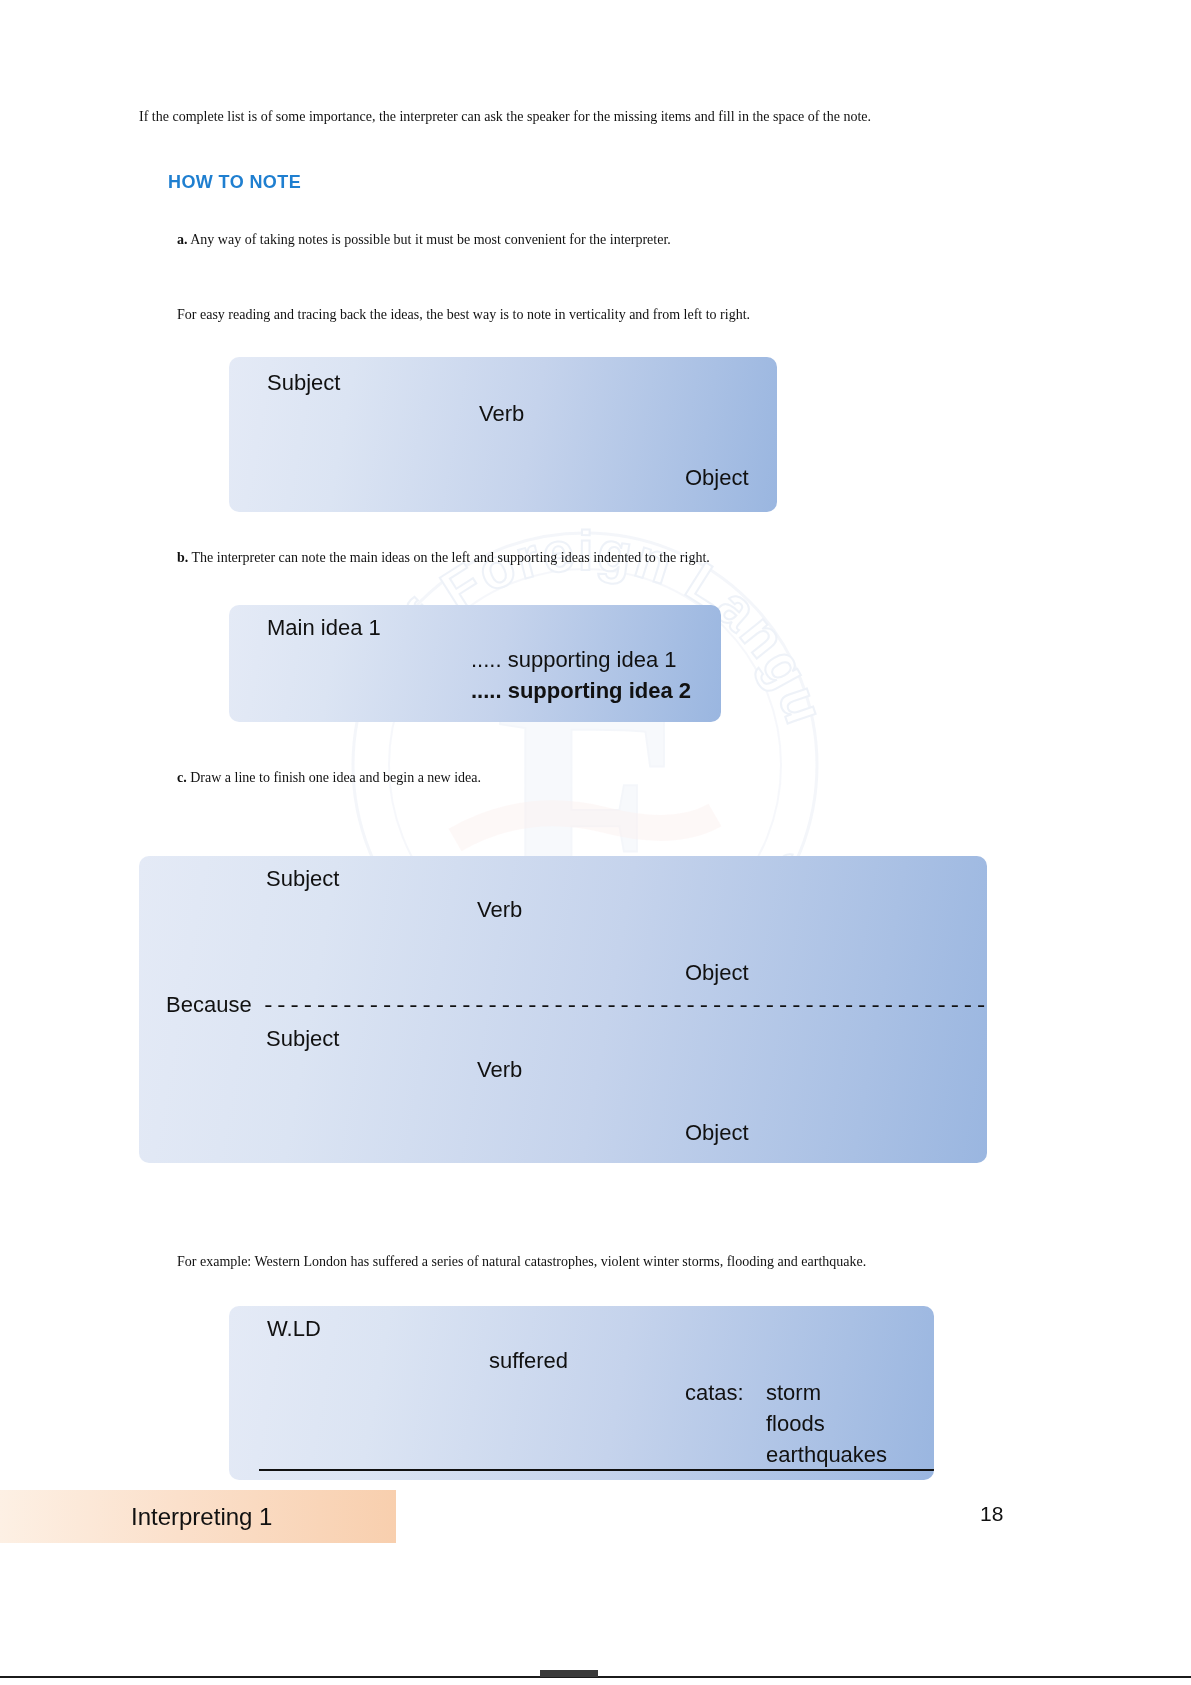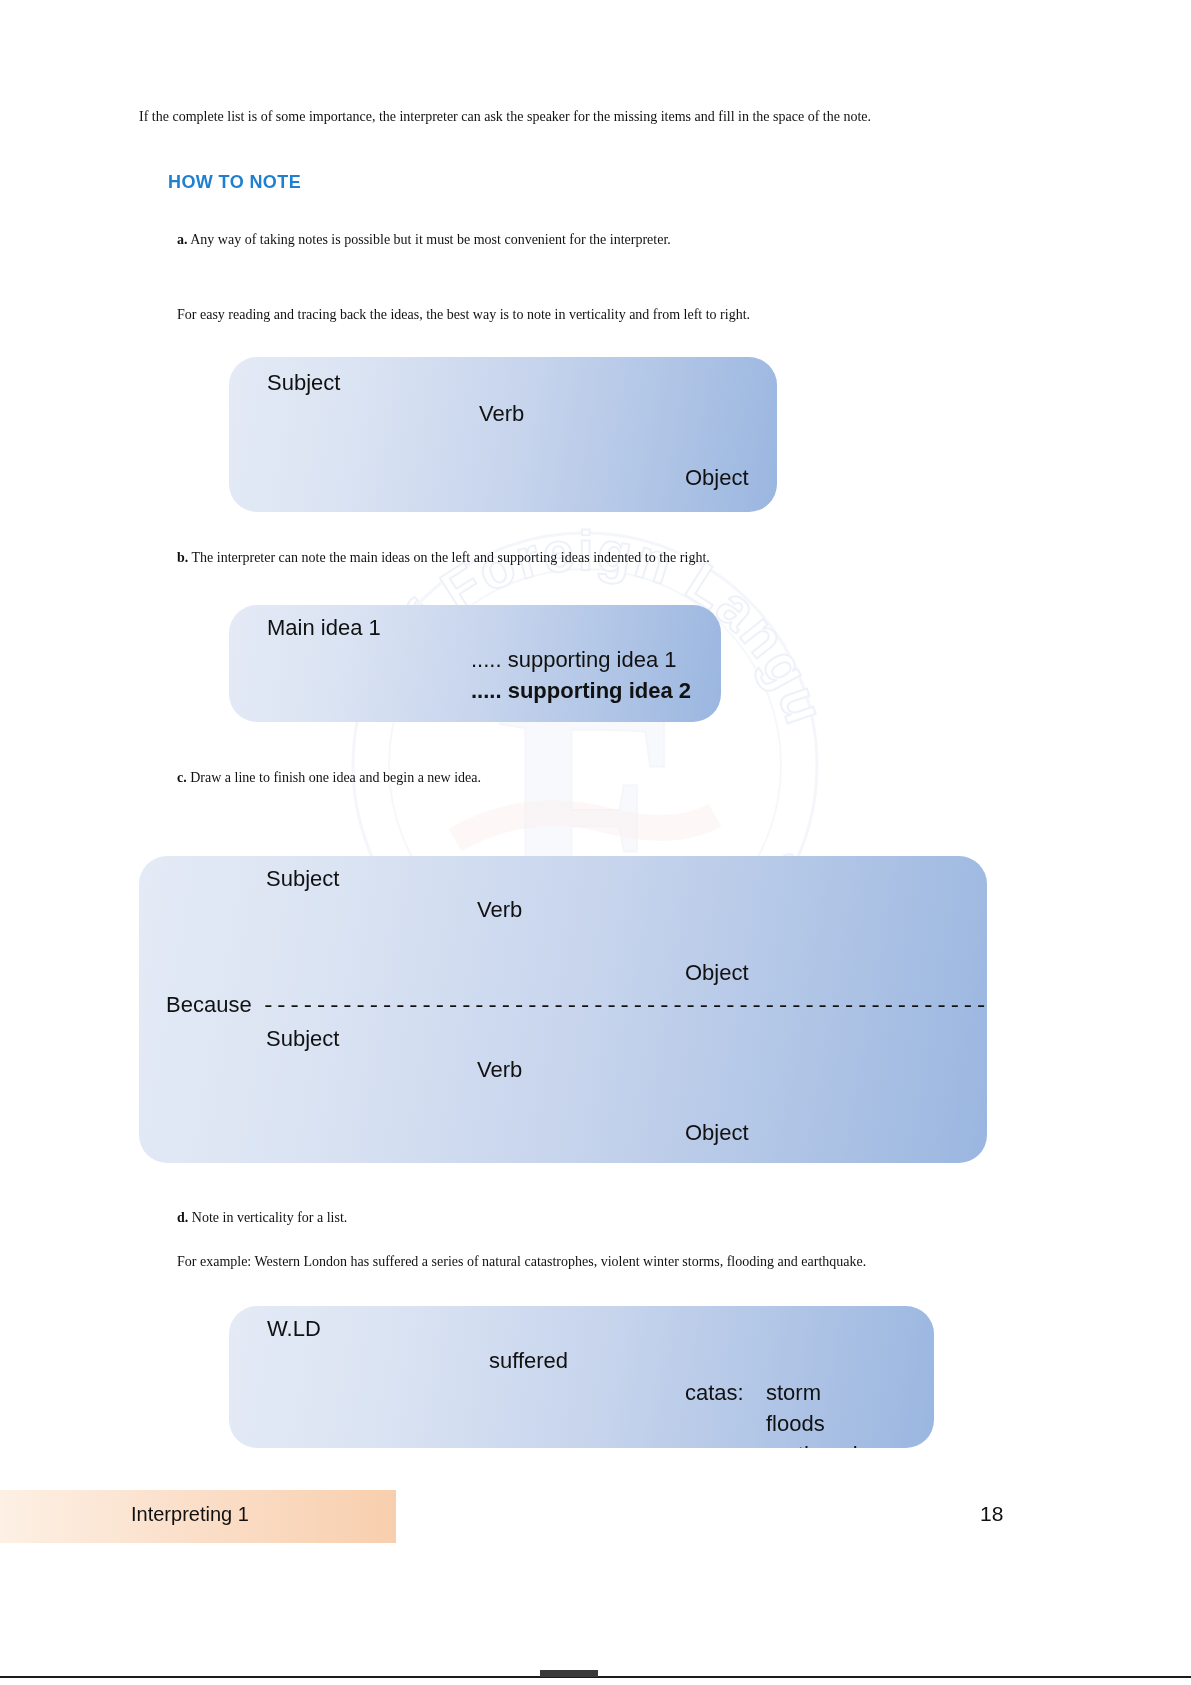--- a/index.html
+++ b/index.html
@@ -65,21 +65,21 @@
     font-size: 18px;
     font-weight: bold;
     letter-spacing: 0.4px;
     color: #1f7fd0;
     font-family: "Liberation Sans", sans-serif;
   }
 
   
   .notebox {
     position: absolute;
-    border-radius: 28px;
+    border-radius: 10px;
     background: linear-gradient(100deg, #e4eaf6 0%, #dbe4f3 22%, #c5d3ec 55%, #a9c0e4 85%, #9ab6e0 100%);
     box-sizing: border-box;
     overflow: hidden;
   }
   .notebox .line {
     position: absolute;
     font-size: 22px;
     line-height: 28px;
     color: #111111;
     white-space: nowrap;
@@ -117,21 +117,21 @@
     top: 1490px;
     width: 396px;
     height: 53px;
     background: linear-gradient(90deg, #fdf0e4 0%, #fbe0cb 45%, #f8cfae 100%);
     z-index: 3;
   }
   #footer-label {
     position: absolute;
     left: 131px;
     top: 1503px;
-    font-size: 20px;
+    font-size: 24px;
     color: #111111;
     z-index: 4;
     font-family: "Liberation Sans", sans-serif;
   }
   #page-number {
     position: absolute;
     left: 980px;
     top: 1502px;
     width: 60px;
     text-align: left;
@@ -221,27 +221,24 @@
     <div class="dashrow" style="left:27px; top:135px;">
       <span>Because</span>
       <span class="dashes">---------------------------------------------------------------------------</span>
     </div>
 
     <span class="line" style="left:127px; top:169px;">Subject</span>
     <span class="line" style="left:338px; top:200px;">Verb</span>
     <span class="line" style="left:546px; top:263px;">Object</span>
   </div>
 
-  <p class="col body-text noindent" style="top:1193px;">
-    <span class="lead" style="margin-left:38px;">d.</span><span> Note in verticality for a list.</span>
-  </p>
 
   <p class="col body-text indent" style="top:1237px;">For example: Western London has suffered a series of natural catastrophes, violent winter storms, flooding and earthquake.</p>
 
-  <div class="notebox" style="left:229px; top:1306px; width:705px; height:142px;">
+  <div class="notebox" style="left:229px; top:1306px; width:705px; height:174px;">
     <span class="line" style="left:38px; top:9px;">W.LD</span>
     <span class="line" style="left:260px; top:41px;">suffered</span>
     <span class="line" style="left:456px; top:73px;">catas:</span>
     <span class="line" style="left:537px; top:73px;">storm</span>
     <span class="line" style="left:537px; top:104px;">floods</span>
     <span class="line" style="left:537px; top:135px;">earthquakes</span>
     <div class="rule" style="left:30px; top:163px; width:680px;"></div>
   </div>
 
 </div>

